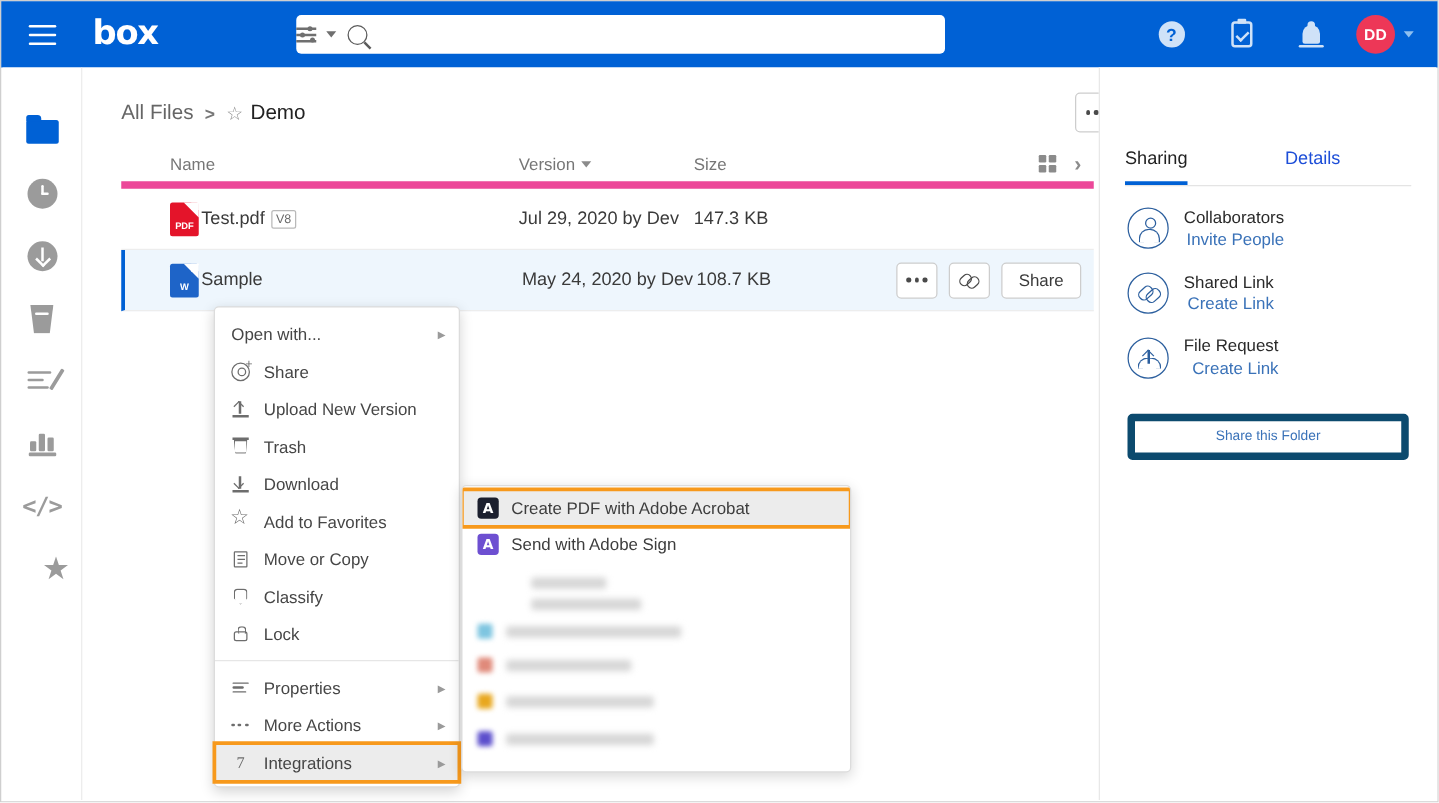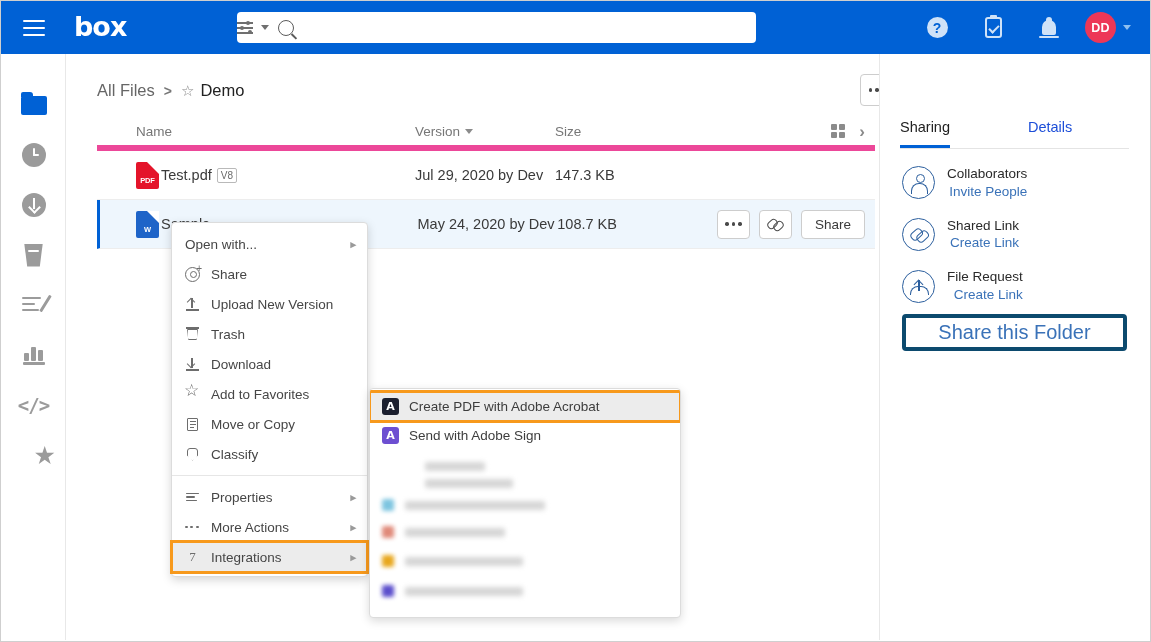--- a/index.html
+++ b/index.html
@@ -189,21 +189,21 @@
     font-size:13.5px; color:#3a3a3a;}
   .rb-sq { width:33px;}
   .rb-share { padding:0 13px;}
   .link-ic { width:15px;height:15px; position:relative; }
   .link-ic:before,.link-ic:after{content:"";position:absolute;width:9px;height:6px;
     border:1.6px solid #4a4a4a;border-radius:4px;}
   .link-ic:before{left:-1px;top:3px;transform:rotate(-42deg);}
   .link-ic:after{left:5px;top:5px;transform:rotate(-42deg);}
 
   
-  .ctx { position:absolute; left:170px; top:221px; width:197px;
+  .ctx { position:absolute; left:170px; top:244px; width:197px;
     background:#fff; border:1px solid #dcdcdc; border-radius:4px;
     box-shadow:0 3px 10px rgba(0,0,0,.17); padding:6px 0 4px; z-index:40; }
   .ci { height:30px; display:flex; align-items:center; font-size:13.5px;
     color:#464646; padding:0 10px 0 13px; cursor:pointer; position:relative; }
   .ci .lbl { margin-left:11px; }
   .ci.noicon .lbl { margin-left:0; }
   .ci .arr { position:absolute; right:11px; color:#9a9a9a; font-size:11px;
     font-weight:bold;}
   .ci-ic { width:15px; height:15px; flex:none; position:relative; }
   .ctx-sep { height:1px; background:#e6e6e6; margin:6px 0; }
@@ -299,23 +299,23 @@
     border:1.4px solid #2c5f9e;border-radius:4px;}
   .rp-link:before{left:7px;top:11px;transform:rotate(-42deg);}
   .rp-link:after{left:13px;top:13.5px;transform:rotate(-42deg);}
   .rp-cloud:before{content:"";position:absolute;left:7px;top:15px;width:17px;height:8px;
     border:1.4px solid #2c5f9e;border-bottom:none;border-radius:8px 8px 0 0;}
   .rp-cloud:after{content:"";position:absolute;left:15px;top:9px;width:1.6px;height:11px;
     background:#2c5f9e;}
   .rp-cloud span{position:absolute;left:12px;top:10px;width:7px;height:7px;
     border-left:1.6px solid #2c5f9e;border-top:1.6px solid #2c5f9e;
     transform:rotate(45deg);}
-  .rbtn { margin:10px 22px 0; height:37px; border:4px solid #0c4a6e;
+  .rbtn { margin:27px 22px 0; height:37px; border:6px solid #0c4a6e;
     border-radius:4px; display:flex; align-items:center; justify-content:center;
-    color:#3a72b8; font-size:20px; cursor:pointer; }
+    color:#3a72b8; font-size:11px; cursor:pointer; }
 </style>
 </head>
 <body>
 
 <div class="page">
 
   <div class="topbar">
     <div class="hamburger">
       <i></i>
         <i></i>
@@ -531,20 +531,26 @@
           </span>
       </span>
       <span class="lbl">Move or Copy</span>
     </div>
     <div class="ci">
       <span class="ci-ic">
           <span class="g-shield"></span>
         </span>
       <span class="lbl">Classify</span>
     </div>
+    <div class="ci">
+      <span class="ci-ic">
+          <span class="g-lock"></span>
+        </span>
+      <span class="lbl">Lock</span>
+    </div>
 
     <div class="ctx-sep"></div>
 
     <div class="ci">
       <span class="ci-ic">
         <span class="g-prop">
             <i></i>
             <i></i>
             <i></i>
           </span>

